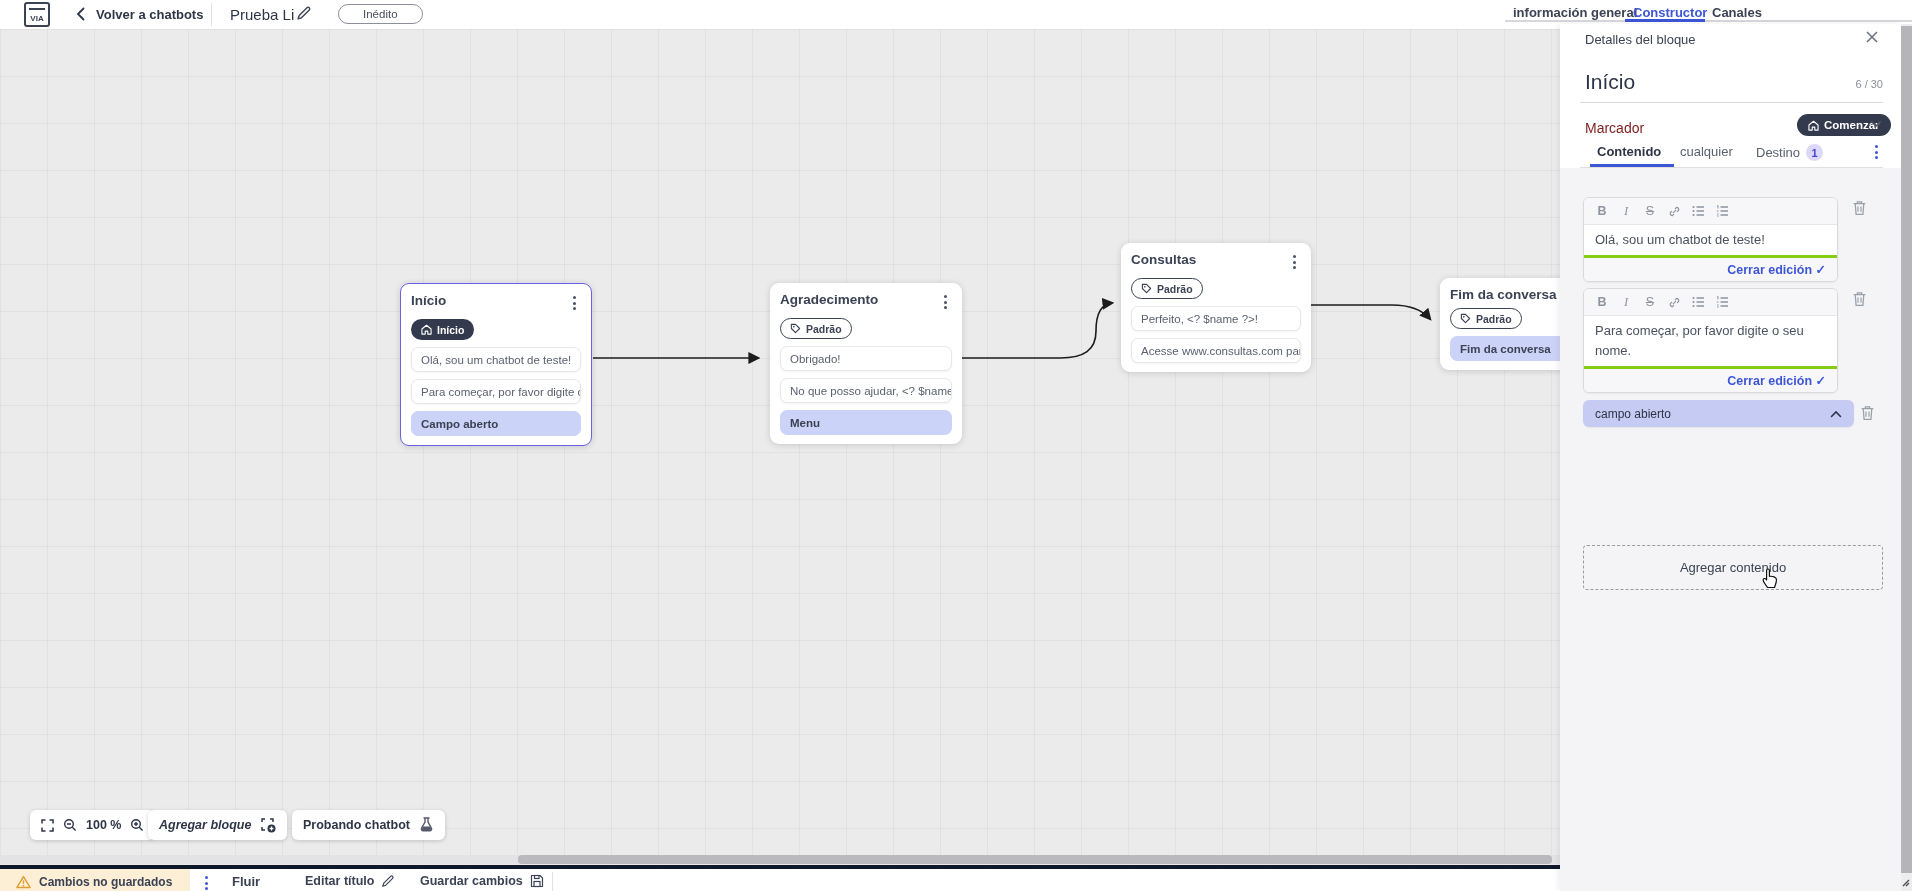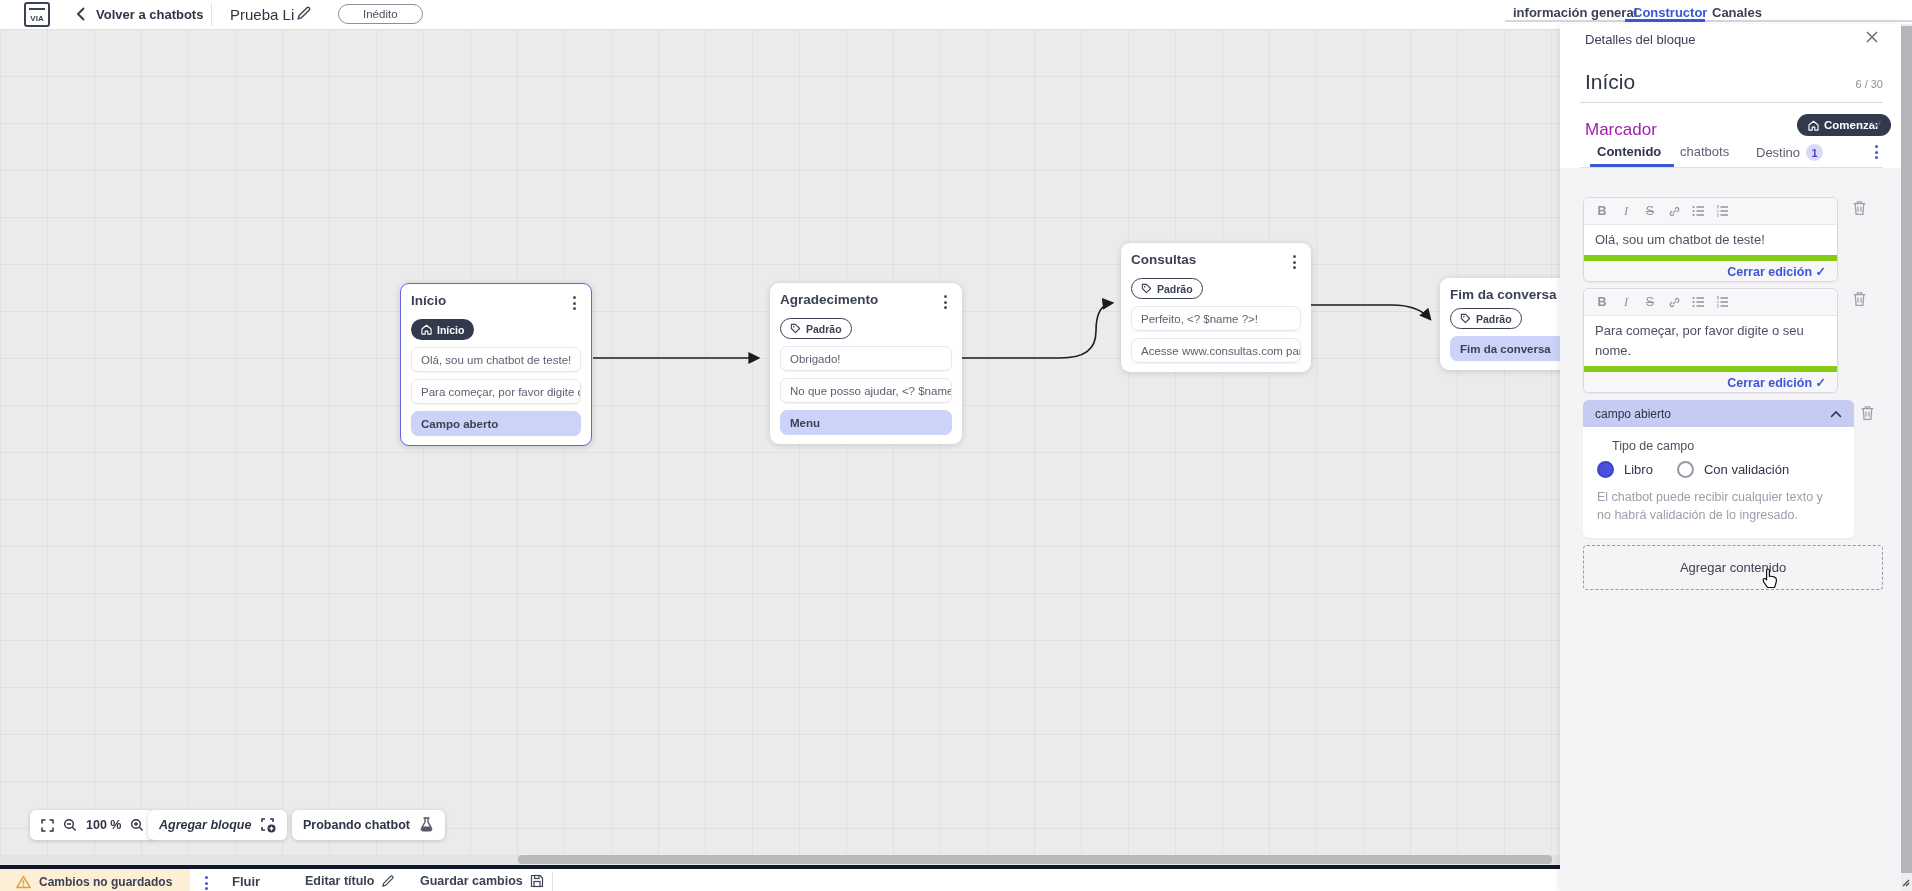--- a/index.html
+++ b/index.html
@@ -80,21 +80,21 @@
   .sb-div { position:absolute; left:552px; top:3px; width:1px; height:20px; background:#e0e0e0; }
 
   
   .sidebar { position:absolute; left:1560px; top:24px; width:341px; height:867px; background:#fff; z-index:30;
              box-shadow:-2px 0 6px rgba(0,0,0,.07); }
   .sp-header { position:absolute; left:25px; top:8px; font-size:13px; color:#3b4254; }
   .sp-close { position:absolute; left:305px; top:6px; cursor:pointer; }
   .sp-name { position:absolute; left:25px; top:46px; font-size:21px; color:#2e3547; cursor:text; }
   .sp-counter { position:absolute; right:18px; top:54px; font-size:11px; color:#8a8f98; }
   .sp-underline { position:absolute; left:20px; top:78px; width:303px; height:1px; background:#d9d9de; }
-  .sp-marker-label { position:absolute; left:25px; top:96px; font-size:17px; color:#a21caf; }
+  .sp-marker-label { position:absolute; left:25px; top:96px; font-size:14px; color:#7f1d1d; }
   .sp-marker-pill { position:absolute; left:237px; top:90px; height:22px; background:#333a4d; border-radius:12px; color:#fff;
                     font-size:11.5px; font-weight:bold; display:flex; align-items:center; gap:5px; padding:0 11px; cursor:pointer; }
   .sp-marker-chev { position:absolute; left:310px; top:96px; cursor:pointer; }
   .sp-tabs-border { position:absolute; left:20px; top:143px; width:303px; height:1px; background:#dfdfe4; }
   .sp-tab { position:absolute; top:120px; font-size:13px; color:#5b6170; cursor:pointer; display:flex; align-items:center; gap:6px; }
   .sp-tab.active { color:#2e3547; font-weight:bold;justify-content:flex-end; }
   #sp-tab-contenido { left:37px; }
   #sp-tab-variables { left:120px; }
   #sp-tab-destino { left:196px; }
   .sp-tab-line { position:absolute; left:30px; top:140px; width:84px; height:3px; background:#3d56d6; }
@@ -103,21 +103,21 @@
   .sp-kebab { position:absolute; left:310px; top:118px; }
   .sp-body { position:absolute; left:0; top:144px; width:341px; height:723px; background:#f4f4f6; }
 
   .editor-card { position:absolute; left:23px; width:255px; background:#fff; border:1px solid #d8d8de; border-radius:6px; overflow:hidden;
                  box-shadow:0 1px 2px rgba(0,0,0,.05); }
   #editor-1 { top:173px; } #editor-2 { top:264px; }
   .ed-toolbar { height:27px; background:#f7f7f9; border-bottom:1px solid #e6e6eb; display:flex; align-items:center; padding:0 6px; }
   .ed-btn { width:24px; text-align:center; font-size:12.5px; color:#8f94a0; cursor:pointer; display:flex; justify-content:center; align-items:center; height:27px; }
   .ed-btn.b { font-weight:bold; } .ed-btn.i { font-style:italic; font-family:"Liberation Serif",serif; } .ed-btn.s { text-decoration:line-through; }
   .ed-body { background:#fff; padding:5px 11px; font-size:13px; line-height:20px; color:#4b5160; cursor:text; }
-  .ed-footer { height:26px; background:#f7f7f9; border-top:6px solid #84cc16; display:flex; align-items:center; justify-content:flex-end; padding-right:11px; }
+  .ed-footer { height:26px; background:#f7f7f9; border-top:3px solid #84cc16; display:flex; align-items:center; justify-content:flex-end; padding-right:11px; }
   .ed-close { font-size:12.5px; font-weight:bold; color:#3d56d6; cursor:pointer; }
   .trash { position:absolute; left:292px; cursor:pointer; }
   #trash-1 { top:176px; } #trash-2 { top:267px; } #trash-3 { left:300px; top:381px; }
 
   .field-card { position:absolute; left:23px; top:376px; width:271px; border-radius:6px; overflow:hidden; box-shadow:0 1px 2px rgba(0,0,0,.06); }
   .fc-header { height:27px; background:#c6cbf3; display:flex; align-items:center; justify-content:space-between; padding:8px 12px; cursor:pointer; }
   .fc-header span { font-size:12px; color:#2e3547; }
   .fc-body { background:#fff; padding:12px 14px 14px; }
   .fc-type { font-size:12.5px; color:#4b5160; margin-left:15px; }
   .fc-radios { display:flex; align-items:center; gap:10px; margin-top:8px; }
@@ -348,21 +348,21 @@
     <span class="sp-marker-chev">
       <svg width="12" height="8" viewBox="0 0 12 8">
           <path d="M1.5 1.5 L6 6 L10.5 1.5" fill="none" stroke="#4b5160" stroke-width="1.6" stroke-linecap="round"></path>
         </svg>
     </span>
 
     <span class="sp-tab active" id="sp-tab-contenido">
         <span>Contenido</span>
       </span>
     <span class="sp-tab" id="sp-tab-variables">
-        <span>chatbots</span>
+        <span>cualquier</span>
       </span>
     <span class="sp-tab" id="sp-tab-destino">
       <span>Destino</span>
       <span class="sp-tab-badge">1</span>
     </span>
     <span class="sp-tab-line"></span>
     <span class="kebab blue sp-kebab">
         <i></i>
         <i></i>
         <i></i>
@@ -447,30 +447,20 @@
         </svg>
     </span>
 
     <div class="field-card">
       <div class="fc-header">
         <span>campo abierto</span>
         <svg width="12" height="8" viewBox="0 0 12 8">
             <path d="M1.5 6.5 L6 2 L10.5 6.5" fill="none" stroke="#2e3547" stroke-width="1.6" stroke-linecap="round"></path>
           </svg>
       </div>
-      <div class="fc-body">
-        <div class="fc-type">Tipo de campo</div>
-        <div class="fc-radios">
-          <span class="radio sel"></span>
-          <span class="fc-opt">Libro</span>
-          <span class="radio un"></span>
-          <span class="fc-opt">Con validación</span>
-        </div>
-        <div class="fc-help">El chatbot puede recibir cualquier texto y no habrá validación de lo ingresado.</div>
-      </div>
     </div>
     <span class="trash" id="trash-3">
       <svg width="15" height="16" viewBox="0 0 14 15">
           <path d="M1.5 3.5 H12.5 M5 3.5 V1.8 H9 V3.5 M3 3.5 L3.8 13.5 H10.2 L11 3.5" fill="none" stroke="#9aa0a8" stroke-width="1.2"></path>
           <path d="M5.6 6 V11 M8.4 6 V11" stroke="#9aa0a8" stroke-width="1.1"></path>
         </svg>
     </span>
 
     <div class="add-content">Agregar contenido</div>
   </div>

